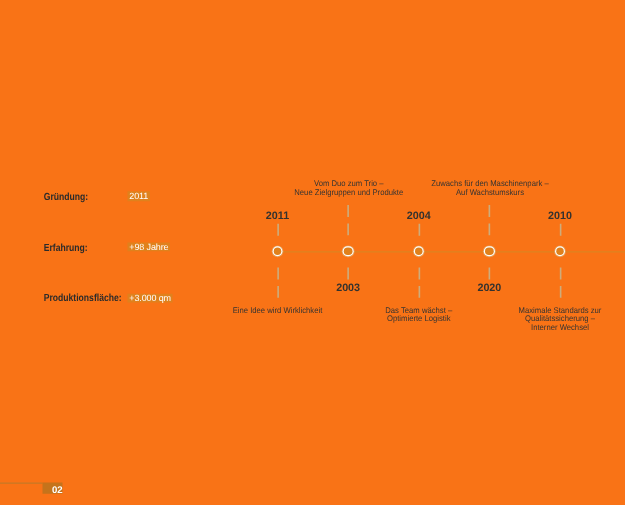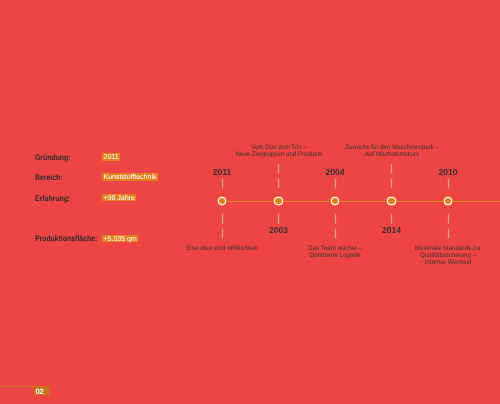--- a/index.html
+++ b/index.html
@@ -1,19 +1,19 @@
 <!DOCTYPE html>
 <html><head>
 <meta charset="utf-8">
 <title>Unternehmenszahlen &amp; Zeitstrahl</title>
 <style>
   html,body{margin:0;padding:0;}
   body{width:500px;height:404px;background:#ffffff;overflow:hidden;position:relative;
        font-family:"Liberation Sans",sans-serif;text-rendering:geometricPrecision;}
-  .page{position:absolute;left:0;top:0;width:500px;height:404px;background:#ef4444;}
+  .page{position:absolute;left:0;top:0;width:500px;height:404px;background:#f97316;}
 
   
   .facts{position:absolute;left:0;top:0;width:200px;height:404px;}
   .fact-row{position:absolute;left:0;width:200px;height:12px;}
   .fact-row.r0{top:150.2px;} .fact-row.r1{top:170.6px;} .fact-row.r2{top:191.0px;padding-left:39px;}
   .fact-row.r3{top:211.4px;} .fact-row.r4{top:231.8px;padding-left:44px;}
   .fact-label{position:absolute;left:34.6px;top:3.7px;font-size:8.2px;font-weight:bold;color:#2b2b2b;
               white-space:nowrap;line-height:8.4px;transform:scaleX(.84) translateZ(0);transform-origin:left center;}
   .fact-value{position:absolute;left:102.2px;top:2.8px;background:#e0811c;color:#ffffff;font-size:7.2px;
               line-height:7.6px;letter-spacing:-.1px;padding:0 1.3px;white-space:nowrap;}
@@ -44,49 +44,45 @@
   .dash{position:absolute;left:-1.5px;}
   .dash.up1{top:178.1px;}   
   .dash.up2{top:163.4px;}   
   .dash.dn1{top:212.8px;}
   .dash.dn2{top:212.8px;}
 
   
   .footrule{position:absolute;left:0;top:385.6px;width:34.3px;height:1.2px;background:#c57a26;}
   .pagenum{position:absolute;left:34.2px;top:385.8px;width:15.8px;height:9px;background:#c5731b;color:#ffffff;
            font-size:7.7px;font-weight:bold;letter-spacing:-.05px;display:flex;align-items:center;
-           justify-content:flex-start;padding-top:2px;padding-left:1.2px;box-sizing:border-box;}
+           justify-content:flex-end;padding-top:2px;padding-left:1.2px;box-sizing:border-box;}
   .pagenum span{opacity:.999;}
 </style>
 </head>
 <body>
 
 <div class="page">
 
   <div class="facts">
 
     <div class="fact-row r0">
       <div class="fact-label">Gründung:</div>
       <div class="fact-value"><span>2011</span></div>
     </div>
 
-    <div class="fact-row r1">
-      <div class="fact-label">Bereich:</div>
-      <div class="fact-value"><span>Kunststofftechnik</span></div>
-    </div>
 
     <div class="fact-row r2">
       <div class="fact-label">Erfahrung:</div>
       <div class="fact-value"><span>+98 Jahre</span></div>
     </div>
 
 
     <div class="fact-row r4">
       <div class="fact-label">Produktionsfläche:</div>
-      <div class="fact-value"><span>+5.035 qm</span></div>
+      <div class="fact-value"><span>+3.000 qm</span></div>
     </div>
 
   </div>
 
   <div class="timeline">
     <div class="axis"></div>
 
     <div class="node n0 above">
       <svg class="dash up1" width="3" height="11.5">
           <line x1="1.5" y1="1" x2="1.5" y2="10.5" stroke="#cdac7c" stroke-width="1.3"></line>
@@ -132,21 +128,21 @@
     </div>
 
     <div class="node n3 below">
       <svg class="dash up2" width="3" height="26.2">
           <line x1="1.5" y1="1" x2="1.5" y2="25.2" stroke="#cdac7c" stroke-width="1.3" stroke-dasharray="9.5 5.2"></line>
         </svg>
       <div class="marker"></div>
       <svg class="dash dn1" width="3" height="11.5">
           <line x1="1.5" y1="1" x2="1.5" y2="10.5" stroke="#cdac7c" stroke-width="1.3"></line>
         </svg>
-      <div class="year">2014</div>
+      <div class="year">2020</div>
       <div class="cap">
         <div>Zuwachs für den Maschinenpark –</div>
         <div>Auf Wachstumskurs</div>
       </div>
     </div>
 
     <div class="node n4 above three">
       <svg class="dash up1" width="3" height="11.5">
           <line x1="1.5" y1="1" x2="1.5" y2="10.5" stroke="#cdac7c" stroke-width="1.3"></line>
         </svg>

